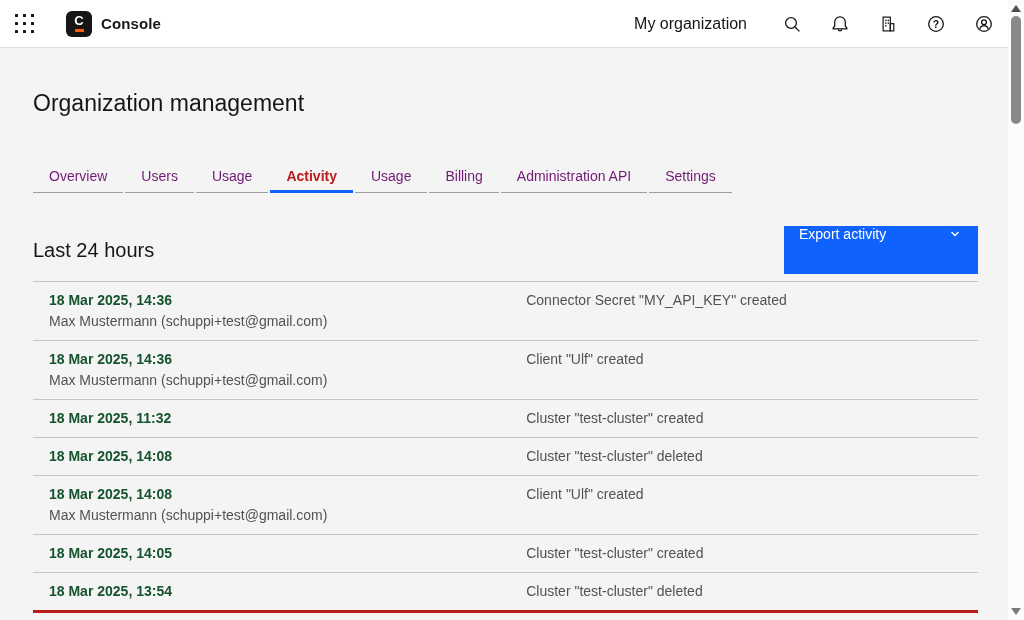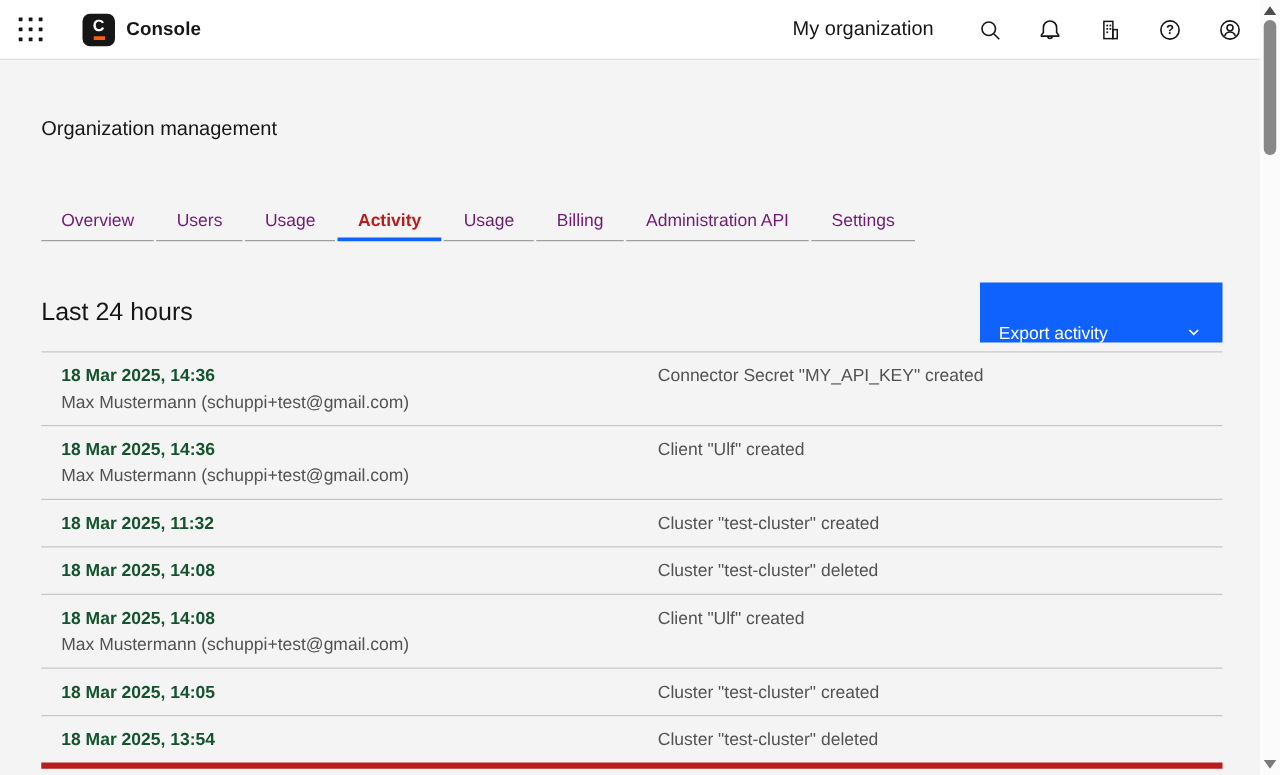--- a/index.html
+++ b/index.html
@@ -40,44 +40,44 @@
     font-size: 16px; color: #161616; background: none; border: none; cursor: pointer;
     font-family: inherit; padding: 0; margin-right: 21px; height: 100%;
   }
   .icon-btn {
     width: 48px; height: 47px; display: flex; align-items: center; justify-content: center;
     background: none; border: none; cursor: pointer; padding: 0;
   }
 
   
   .content { padding: 0 30px 0 33px; }
-  .page-title { margin: 0; padding-top: 44px; font-size: 16px; font-weight: 400; line-height: 23px; }
+  .page-title { margin: 0; padding-top: 44px; font-size: 23px; font-weight: 400; line-height: 23px; }
 
   .tabs { display: flex; margin-top: 43px; }
   .tab {
     position: relative; height: 35px; padding: 0 16px; margin-right: 2px;
     display: flex; align-items: center; font-size: 14px; color: #701a75;
     background: none; border: none; cursor: pointer; font-family: inherit; white-space: nowrap;
   }
   .tab::after { content: ""; position: absolute; left: 0; right: 0; bottom: 0; height: 1px; background: #9e9e9e; }
   .tab.active { color: #b91c1c; font-weight: 600; }
   .tab.active::after { height: 3px; background: #0f62fe; }
 
   .section-head { margin-top: 33px; display: flex; align-items: center; justify-content: space-between; height: 48px; }
   .section-title { margin: 0; font-size: 20px; font-weight: 400; }
   .export-btn {
     width: 194px; height: 48px; background: #0f62fe; color: #fff; border: none; cursor: pointer;
-    display: flex; align-items: flex-end; justify-content: space-between; padding: 0 15px;
+    display: flex; align-items: flex-start; justify-content: space-between; padding: 0 15px;
     font-size: 14px; font-family: inherit;
   }
 
   
   .table { margin-top: 7px; }
   .row { display: flex; border-top: 1px solid #c6c6c6; }
-  .row:last-child { border-bottom: 5px solid #b91c1c; }
+  .row:last-child { border-bottom: 3px solid #b91c1c; }
   .cell { padding: 8px 16px; font-size: 14px; line-height: 21px; }
   .cell-time { width: 50.5%; }
   .cell-event { width: 49.5%; color: #525252; }
   .ts { font-weight: 600; color: #14532d; }
   .user { color: #525252; }
   .user:empty { display: none; }
 
   
   .scrollbar-col { position: absolute; right: 0; top: 0; width: 16px; height: 620px; background: #fbfbfb; }
   .sb-arrow-up {

